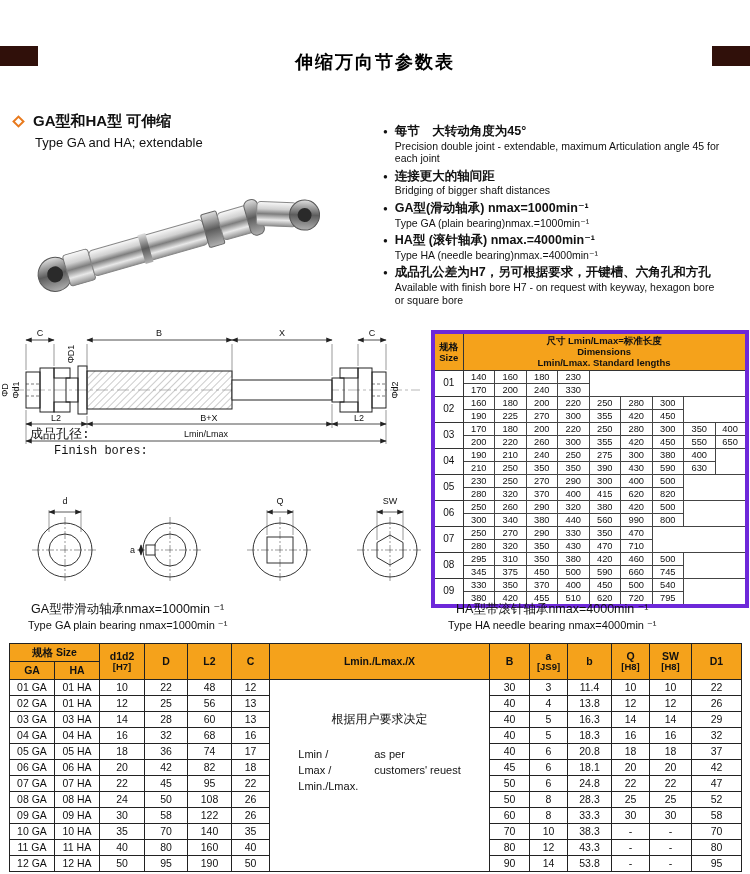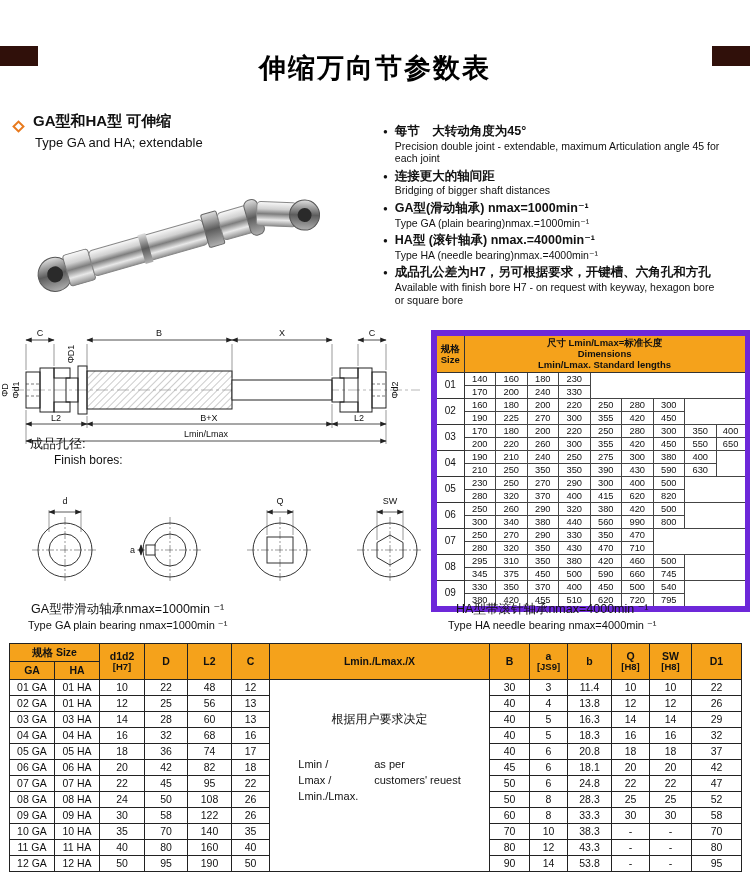--- a/index.html
+++ b/index.html
@@ -4,69 +4,69 @@
 <style>
   * { margin:0; padding:0; box-sizing:border-box; }
   html,body { background:#ffffff; }
   body { font-family:"Liberation Sans","DejaVu Sans",sans-serif; color:#111; }
   .page { position:relative; width:750px; height:874px; background:#fff; overflow:hidden; margin:0 auto; }
 
   .corner-bar { position:absolute; top:46px; width:38px; height:20px; background:#30100a; }
   .corner-bar.left { left:0; }
   .corner-bar.right { right:0; }
   .title { position:absolute; top:50px; left:0; right:0; text-align:center;
-           font-size:27px; font-weight:bold; letter-spacing:2px; color:#000; }
-
-  .section-heading { position:absolute; top:112px; left:14px; display:flex; align-items:flex-end; }
+           font-size:18px; font-weight:bold; letter-spacing:2px; color:#000; }
+
+  .section-heading { position:absolute; top:112px; left:14px; display:flex; align-items:center; }
   .diamond { width:9px; height:9px; border:2px solid #e87a1e; transform:rotate(45deg); margin-right:10px; }
   .heading-zh { font-size:15px; font-weight:bold; }
   .heading-en { position:absolute; top:135px; left:35px; font-size:13px; }
 
   .photo { position:absolute; left:12px; top:146px; width:340px; height:178px; }
 
   .features { position:absolute; left:383px; top:124px; width:362px; }
   .feature { display:flex; margin-bottom:4px; }
   .dot { font-size:8px; line-height:16px; margin-right:7px; }
   .fzh { font-size:12.5px; font-weight:bold; line-height:1.25; }
   .fen { font-size:10.5px; line-height:1.2; color:#111; max-width:330px; }
 
   .drawing { position:absolute; left:0; top:324px; width:430px; height:128px; }
   .drawing text, .bores text { font-size:9px; fill:#111; font-family:"Liberation Sans","DejaVu Sans",sans-serif; }
 
   .dim-table { position:absolute; left:431px; top:330px; width:314px;
-               border-collapse:collapse; table-layout:fixed; border:6px solid #6d28d9; }
+               border-collapse:collapse; table-layout:fixed; border:4px solid #6d28d9; }
   .dim-table thead th { background:#f5a21b; border:1px solid #333; padding:1px 0; }
   .dim-table thead div { line-height:1.18; font-size:9.5px; font-weight:bold; }
   .dim-table td { padding:0; text-align:center; font-size:9.3px; height:12px; line-height:12px; }
   .dim-table td.filled { border:1px solid #444; }
   .dim-table td.empty1 { border:none; }
   .dim-table td.empty2 { border:none; border-bottom:1px solid #444; }
   .dim-table td.size-cell { border:1px solid #333; font-size:10px;margin-top:23px; }
 
-  .bores-label { position:absolute; left:30px; top:436px; line-height:1.3; }
+  .bores-label { position:absolute; left:30px; top:427px; line-height:1.3;font-family:Liberation Mono, monospace; }
   .bores-label .bl-zh { font-size:13px; }
   .bores-label .bl-en { font-size:12px;margin-left:24px; }
   .bores { position:absolute; left:8px; top:486px; width:440px; height:115px; }
 
   .note { position:absolute; top:600px; line-height:1.45;text-align:center; }
   .note.ga { left:28px; }
   .note.ha { left:448px; }
   .note .n-zh { font-size:12.5px; }
   .note .n-en { font-size:11px; }
 
   .main-table { position:absolute; left:9px; top:643px; width:732px;
                 border-collapse:collapse; table-layout:fixed; }
   .main-table th, .main-table td { border:1px solid #222; text-align:center; padding:0; }
   .main-table thead th { background:#f5a21b; font-size:10.5px; font-weight:bold; height:18px; line-height:1.1; }
   .main-table thead th div { line-height:1.15; }
   .main-table thead th .tol { font-size:9.5px; }
   .main-table tbody td { font-size:10.5px; height:15.5px; line-height:15px; }
   .merged-note { vertical-align:top; background:#fff; }
   .mn-top { margin-top:32px; font-size:12px; text-align:center; }
-  .mn-grid { display:flex; justify-content:center; gap:16px; margin-top:30px; font-size:11px; text-align:left; }
+  .mn-grid { display:flex; justify-content:center; gap:16px; margin-top:20px; font-size:11px; text-align:left; }
   .mn-l div, .mn-r div { line-height:1.45; }
 </style>
 </head>
 <body>
 
 <div class="page">
 
   <div class="corner-bar left"></div>
   <div class="corner-bar right"></div>
   <h1 class="title">伸缩万向节参数表</h1>

